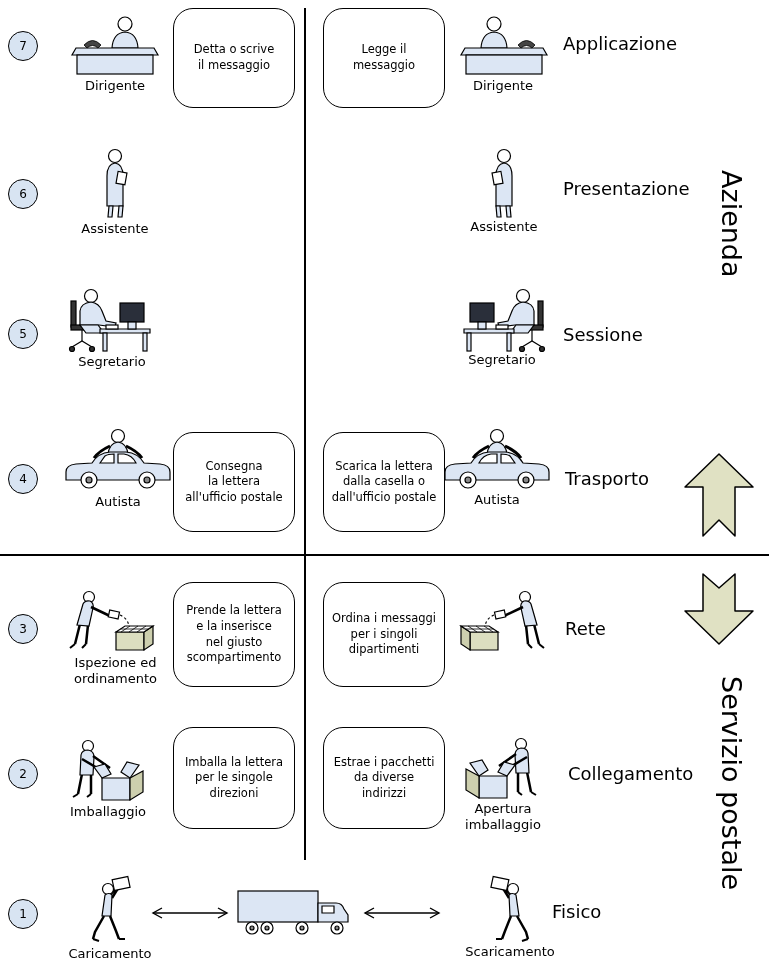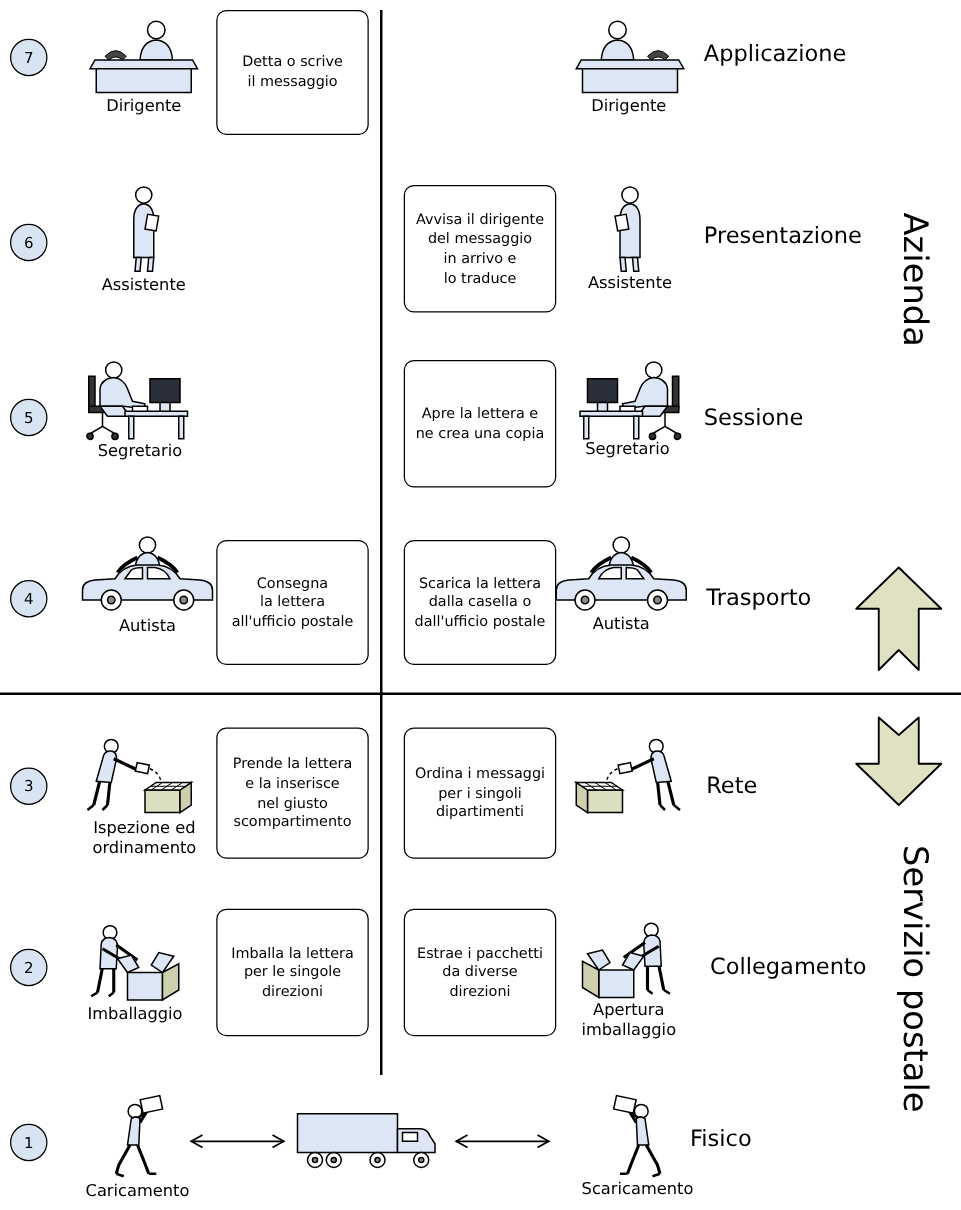--- a/index.html
+++ b/index.html
@@ -1,21 +1,21 @@
 <!DOCTYPE html>
 <html style="--figure-fill: #dce6f4; --circle-fill: #d8e4f2; --arrow-fill: #e0e1c3;"><head>
 <meta charset="utf-8">
 <style>
   html, body { margin: 0; padding: 0; background: #fff; }
   body { font-family: "DejaVu Sans", "Liberation Sans", sans-serif; color: #000; }
   #canvas { position: relative; width: 769px; height: 968px; background: #fff; overflow: hidden; }
   .level-circle { position: absolute; left: 8px; width: 28px; height: 28px; border: 1px solid #000;
                   border-radius: 50%; background: var(--circle-fill, #d8e4f2);
                   display: flex; align-items: center; justify-content: center; font-size: 12px; }
-  .action-box { position: absolute; border: 1px solid #000; border-radius: 8px; background: #fff;
+  .action-box { position: absolute; border: 1px solid #000; border-radius: 20px; background: #fff;
                 display: flex; align-items: center; justify-content: center; text-align: center;
                 font-size: 11.5px; line-height: 1.35; padding: 4px; }
   .pre { white-space: pre-line; }
   .actor-label { position: absolute; text-align: center; font-size: 13px; line-height: 1.25; white-space: pre-line; }
   .layer-name { position: absolute; font-size: 18px; }
   .figure { position: absolute; }
   .mir svg { transform: scaleX(-1); }
   .vline, .hline { position: absolute; background: #000; }
   .vertical-label { position: absolute; writing-mode: vertical-rl; font-size: 27px; }
   svg { display: block; overflow: visible; }
@@ -149,64 +149,58 @@
   <div class="figure" style="left:68px;top:14px">
     <svg width="95" height="62" viewBox="0 0 95 62">
         <use href="#fig-dirigente"></use>
       </svg>
   </div>
   <div class="actor-label" style="left:45px;top:78px;width:140px">Dirigente</div>
   <div class="action-box" style="left:173px;top:8px;width:112px;height:90px">
       <span class="pre">Detta o scrive
 il messaggio</span>
     </div>
+  <div class="action-box" style="left:323px;top:8px;width:112px;height:90px">
+      <span class="pre">Legge il
+messaggio</span>
+    </div>
   <div class="figure mir" style="left:456px;top:14px">
     <svg width="95" height="62" viewBox="0 0 95 62">
         <use href="#fig-dirigente"></use>
       </svg>
   </div>
   <div class="actor-label" style="left:433px;top:78px;width:140px">Dirigente</div>
   <div class="layer-name" style="left:563px;top:33px">Applicazione</div>
 
   <div class="level-circle" style="top:179px">
       <span>6</span>
     </div>
   <div class="figure" style="left:97px;top:148px">
     <svg width="36" height="72" viewBox="0 0 36 72">
         <use href="#fig-assistente"></use>
       </svg>
   </div>
   <div class="actor-label" style="left:45px;top:221px;width:140px">Assistente</div>
-  <div class="action-box" style="left:323px;top:148px;width:112px;height:92px">
-      <span class="pre">Avvisa il dirigente
-del messaggio
-in arrivo e
-lo traduce</span>
-    </div>
   <div class="figure mir" style="left:486px;top:148px">
     <svg width="36" height="72" viewBox="0 0 36 72">
         <use href="#fig-assistente"></use>
       </svg>
   </div>
   <div class="actor-label" style="left:434px;top:219px;width:140px">Assistente</div>
   <div class="layer-name" style="left:563px;top:178px">Presentazione</div>
 
   <div class="level-circle" style="top:319px">
       <span>5</span>
     </div>
   <div class="figure" style="left:66px;top:283px">
     <svg width="88" height="72" viewBox="0 0 88 72">
         <use href="#fig-segretario"></use>
       </svg>
   </div>
   <div class="actor-label" style="left:42px;top:354px;width:140px">Segretario</div>
-  <div class="action-box" style="left:323px;top:288px;width:112px;height:92px">
-      <span class="pre">Apre la lettera e
-ne crea una copia</span>
-    </div>
   <div class="figure mir" style="left:460px;top:283px">
     <svg width="88" height="72" viewBox="0 0 88 72">
         <use href="#fig-segretario"></use>
       </svg>
   </div>
   <div class="actor-label" style="left:432px;top:352px;width:140px">Segretario</div>
   <div class="layer-name" style="left:563px;top:324px">Sessione</div>
 
   <div class="level-circle" style="top:464px">
       <span>4</span>
@@ -273,21 +267,21 @@
   </div>
   <div class="actor-label" style="left:38px;top:804px;width:140px">Imballaggio</div>
   <div class="action-box" style="left:173px;top:727px;width:112px;height:92px">
       <span class="pre">Imballa la lettera
 per le singole
 direzioni</span>
     </div>
   <div class="action-box" style="left:323px;top:727px;width:112px;height:92px">
       <span class="pre">Estrae i pacchetti
 da diverse
-direzioni</span>
+indirizzi</span>
     </div>
   <div class="figure mir" style="left:456px;top:736px">
     <svg width="95" height="64" viewBox="0 0 95 64">
         <use href="#fig-imballaggio"></use>
       </svg>
   </div>
   <div class="actor-label" style="left:428px;top:801px;width:150px">Apertura
 imballaggio</div>
   <div class="layer-name" style="left:568px;top:763px">Collegamento</div>
 

